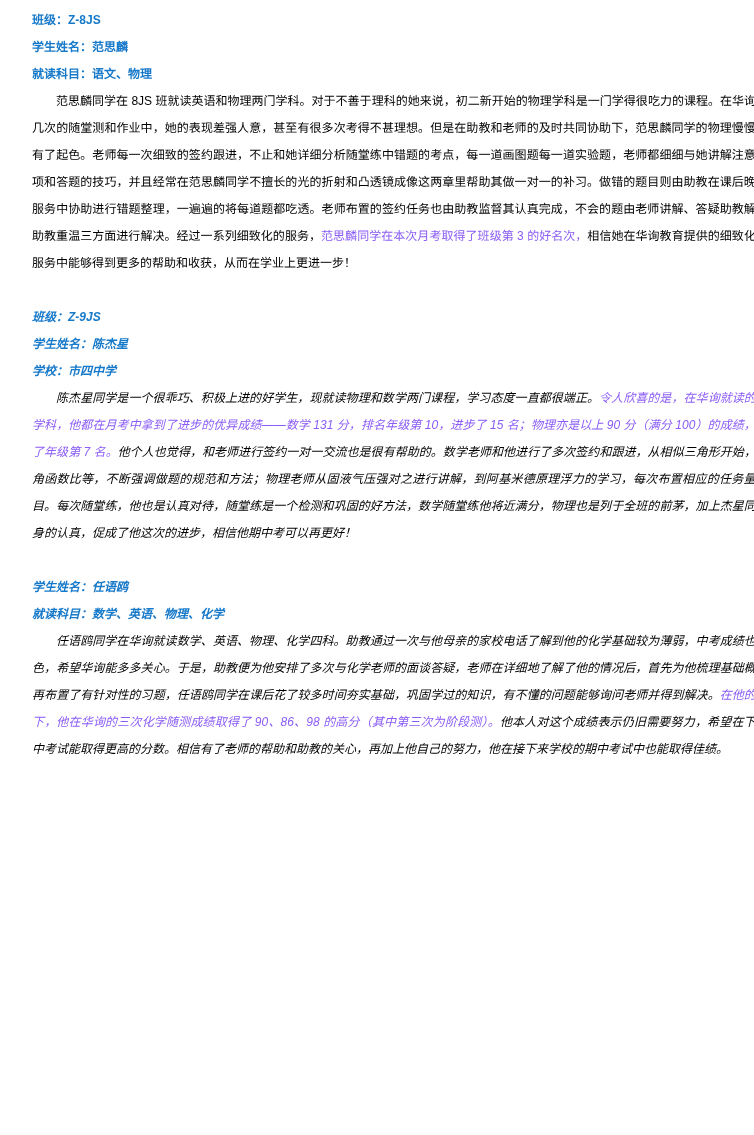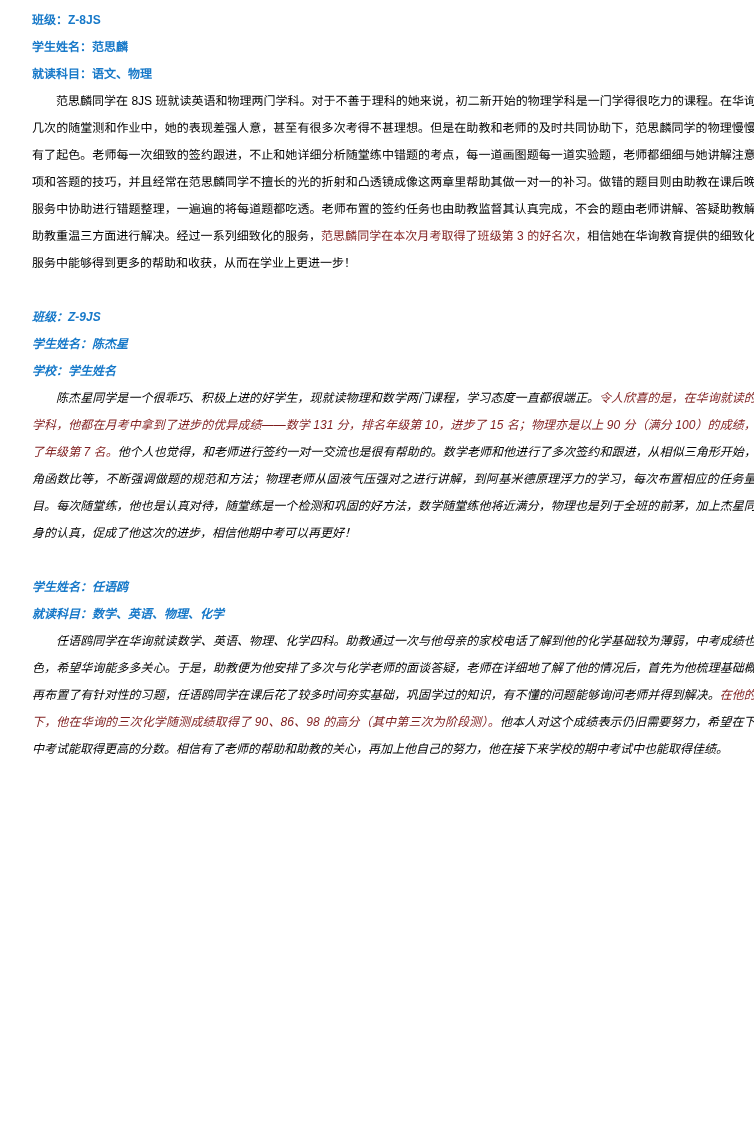--- a/index.html
+++ b/index.html
@@ -31,21 +31,21 @@
     font-weight: bold;
     white-space: nowrap;
   }
   .para {
     margin: 0;
     text-align: justify;
     text-indent: 2em;
     color: #000000;
   }
   .hl {
-    color: #7f1d1d;
+    color: #8b5cf6;
   }
 </style>
 </head>
 <body>
 
 <div class="doc">
 
   <div class="section">
     <div class="hline">
       <span>班级：</span><span>Z-8JS</span>
@@ -60,21 +60,21 @@
   </div>
 
   <div class="section">
     <div class="hline">
       <span>班级：</span><span>Z-9JS</span>
     </div>
     <div class="hline">
       <span>学生姓名：</span><span>陈杰星</span>
     </div>
     <div class="hline">
-      <span>学校：</span><span>学生姓名</span>
+      <span>学校：</span><span>市四中学</span>
     </div>
     <p class="para"><span>陈杰星同学是一个很乖巧、积极上进的好学生，现就读物理和数学两门课程，学习态度一直都很端正。</span><span class="hl">令人欣喜的是，在华询就读的两门学科，他都在月考中拿到了进步的优异成绩——数学 131 分，排名年级第 10，进步了 15 名；物理亦是以上 90 分（满分 100）的成绩，拿到了年级第 7 名。</span><span>他个人也觉得，和老师进行签约一对一交流也是很有帮助的。数学老师和他进行了多次签约和跟进，从相似三角形开始，到三角函数比等，不断强调做题的规范和方法；物理老师从固液气压强对之进行讲解，到阿基米德原理浮力的学习，每次布置相应的任务量和题目。每次随堂练，他也是认真对待，随堂练是一个检测和巩固的好方法，数学随堂练他将近满分，物理也是列于全班的前茅，加上杰星同学本身的认真，促成了他这次的进步，相信他期中考可以再更好！</span></p>
   </div>
 
   <div class="section">
     <div class="hline">
       <span>学生姓名：</span><span>任语鸥</span>
     </div>
     <div class="hline">
       <span>就读科目：</span><span>数学、英语、物理、化学</span>

